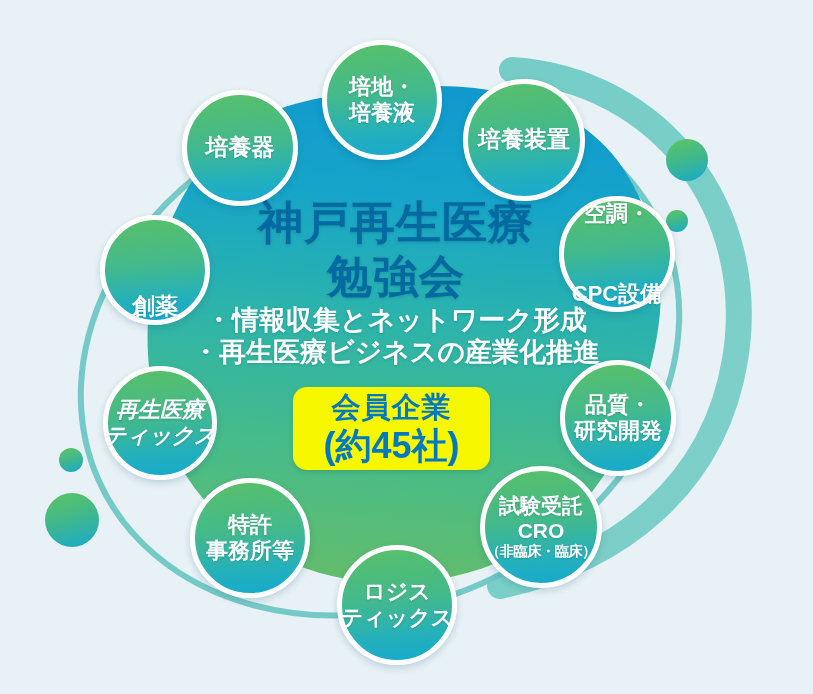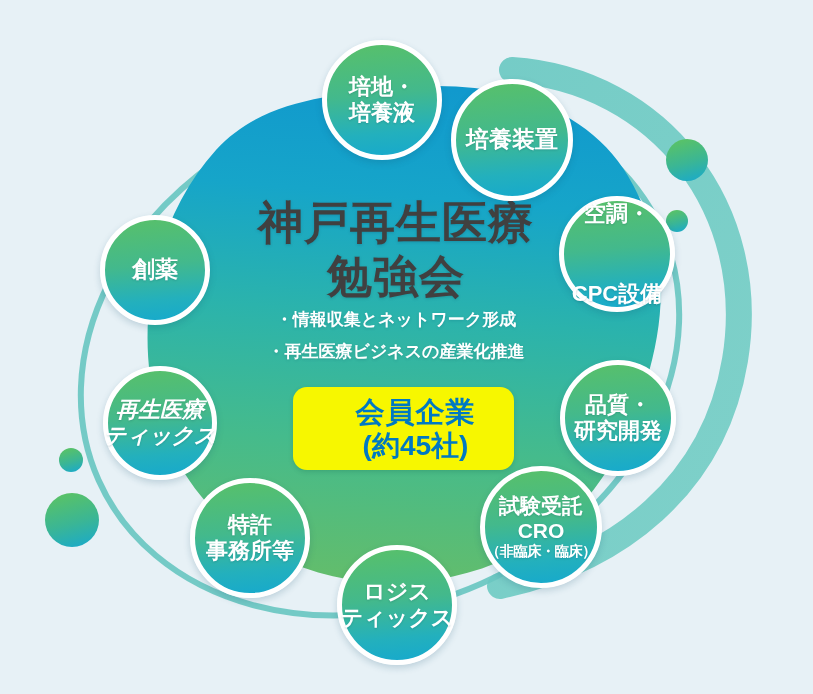--- a/index.html
+++ b/index.html
@@ -21,35 +21,35 @@
     top: 0;
     width: 813px;
     height: 694px;
   }
   .core-title {
     position: absolute;
     left: 206px;
     top: 196px;
     width: 380px;
     text-align: center;
-    color: #404040;
+    color: #0369a1;
     font-size: 45px;
     font-weight: bold;
     line-height: 54px;
     letter-spacing: 1px;
     text-shadow: 0 1px 3px rgba(0,60,90,.22);
   }
   .core-bullets {
     position: absolute;
     left: 186px;
     top: 304px;
     width: 420px;
     text-align: center;
     color: #ffffff;
-    font-size: 17px;
+    font-size: 27px;
     font-weight: bold;
     line-height: 32px;
     text-shadow: 0 1px 3px rgba(0,60,90,.20);
   }
   .core-bullets div { white-space: nowrap; }
 
   
   .badge {
     position: absolute;
     left: 293px;
@@ -59,24 +59,23 @@
     background: #f7f700;
     border-radius: 14px;
     box-shadow: 0 2px 5px rgba(0,70,60,.18);
     display: flex;
     flex-direction: column;
     align-items: center;
     justify-content: center;
     color: #0079c2;
     font-weight: bold;
     line-height: 1.12;
-    padding-left: 24px;
   }
   .badge-l1 { font-size: 29px; letter-spacing: 1px; }
-  .badge-l2 { font-size: 28px; letter-spacing: 0px; margin-top: 2px; }
+  .badge-l2 { font-size: 36px; letter-spacing: 0px; margin-top: 2px; }
 
   
   .bubble {
     position: absolute;
     border-radius: 50%;
     background: linear-gradient(175deg, #58c06a 0%, #43b98c 45%, #23b0bd 78%, #16a9cd 100%);
     border: 5px solid #ffffff;
     box-sizing: border-box;
     box-shadow: 0 3px 7px rgba(20,80,110,.20);
     display: flex;
@@ -153,31 +152,34 @@
   <div class="badge">
     <div class="badge-l1">会員企業</div>
     <div class="badge-l2">(約45社)</div>
   </div>
 
   <div class="bubble b-2line" style="left:322px; top:40px; width:120px; height:120px;align-items:center;">
     <span class="ln">培地・</span>
     <span class="ln">培養液</span>
   </div>
 
-
-  <div class="bubble b-1line" style="left:451px; top:79px; width:122px; height:122px;">
+  <div class="bubble b-1line" style="left:182px; top:90px; width:116px; height:116px;">
+    <span class="ln">培養器</span>
+  </div>
+
+  <div class="bubble b-1line" style="left:463px; top:79px; width:122px; height:122px;">
     <span class="ln">培養装置</span>
   </div>
 
   <div class="bubble b-2line" style="left:559px; top:196px; width:116px; height:116px;justify-content:space-between;">
     <span class="ln">空調・</span>
     <span class="ln">CPC設備</span>
   </div>
 
-  <div class="bubble b-1line" style="left:100px; top:215px; width:110px; height:110px;">
+  <div class="bubble b-1line" style="left:100px; top:215px; width:110px; height:110px;justify-content:flex-end;">
     <span class="ln">創薬</span>
   </div>
 
   <div class="bubble b-2line" style="left:560px; top:360px; width:116px; height:116px;text-align:right;">
     <span class="ln">品質・</span>
     <span class="ln">研究開発</span>
   </div>
 
   <div class="bubble b-2line" style="left:103px; top:366px; width:114px; height:114px;font-style:italic;">
     <span class="ln">再生医療</span>

